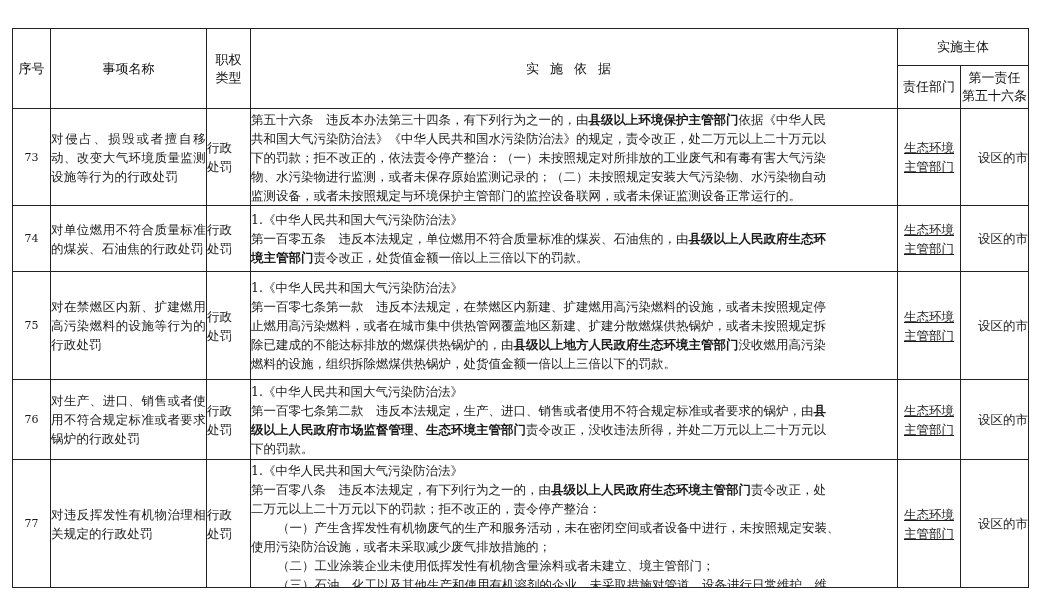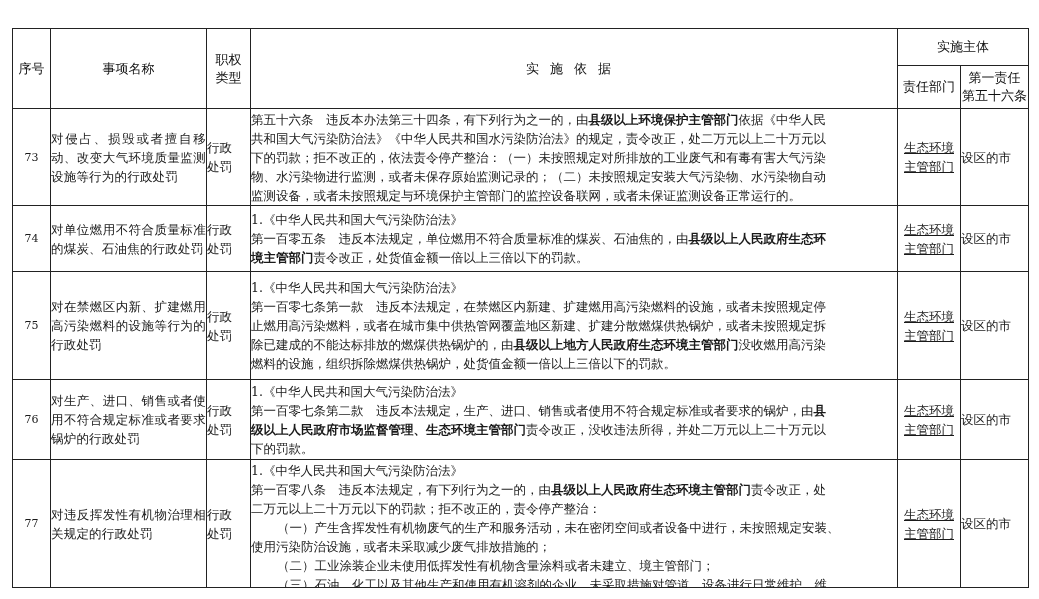--- a/index.html
+++ b/index.html
@@ -10,21 +10,21 @@
   table.doc td, table.doc th { border:1px solid #222; padding:0; overflow:hidden; }
   th { font-family:"DejaVu Sans","Liberation Sans",sans-serif; font-weight:normal;
        font-size:13px; line-height:18px; text-align:center; vertical-align:middle; color:#111; }
   th.basis { letter-spacing:11px; }
   td { font-size:12.5px; line-height:19px; vertical-align:middle; }
   td.num { text-align:center; font-size:11px; }
   td.name { padding:0 3px 0 5px; text-align:justify; text-align-last:left; letter-spacing:0.2px; }
   td.type { text-align:left; padding:0 2px; }
   td.basis { padding:1px 3px 1px 4px; text-align:justify; }
   td.dept { text-align:center; padding:0 2px;text-decoration:underline; }
-  td.level { text-align:left; }
+  td.level { text-align:right; }
   .line { display:block; white-space:nowrap; overflow:hidden; }
   .indent { padding-left:26px; }
   b { font-family:"DejaVu Sans","Liberation Sans",sans-serif; font-weight:bold; }
   .clip { height:126px; overflow:hidden; }
 </style>
 </head>
 <body>
 
 <table class="doc">
   <colgroup>

